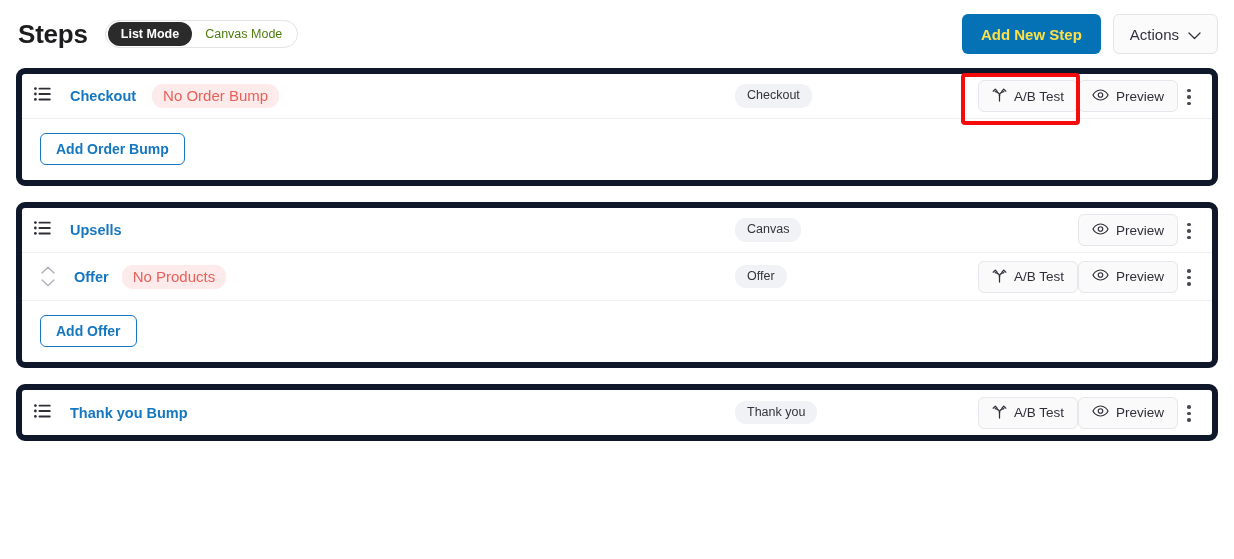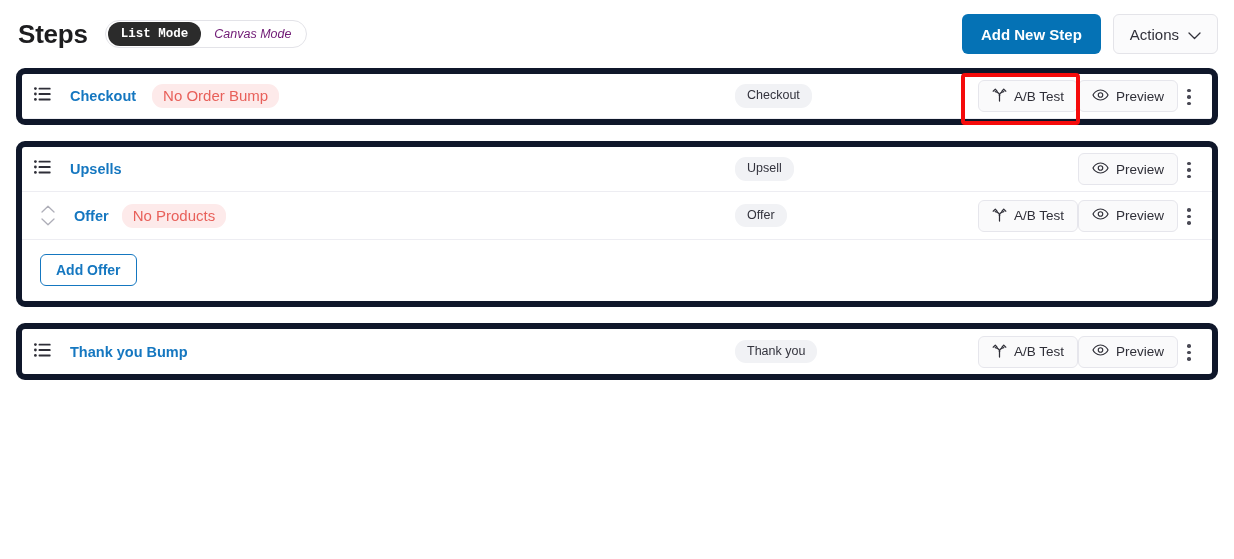--- a/index.html
+++ b/index.html
@@ -39,29 +39,29 @@
   .mode-pill {
     height: 24px;
     border-radius: 13px;
     display: flex; align-items: center;
     padding: 0 13px;
     font-size: 12.5px;
     font-weight: 700;
     cursor: pointer;
     white-space: nowrap;
   }
-  .mode-pill.active { background: #2b2b2b; color: #ffffff; font-family: Liberation Mono, monospace; }
-  .mode-pill.inactive { color: #701a75; font-weight: 400; background: transparent; font-style: italic; }
+  .mode-pill.active { background: #2b2b2b; color: #ffffff; }
+  .mode-pill.inactive { color: #4d7c0f; font-weight: 400; background: transparent; }
 
   .header-spacer { flex: 1 1 auto; }
 
   .btn-primary {
     height: 40px;
     background: #0572b5;
-    color: #ffffff;
+    color: #fde047;
     border: none;
     border-radius: 6px;
     font-size: 15px;
     font-weight: 700;
     padding: 0 19px;
     cursor: pointer;
     font-family: "Liberation Sans", sans-serif;
     display: flex; align-items: center;
   }
   .btn-actions {
@@ -258,36 +258,39 @@
     </svg></span>
               <span>Preview</span>
             </button>
             <div class="kebab">
               <i></i>
               <i></i>
               <i></i>
             </div>
           </div>
         </div>
+        <div class="card-footer">
+      <button class="btn-outline">Add Order Bump</button>
+    </div>
       </div>
       <div class="card">
         <div class="row  with-divider">
           <div class="handle-list">
             <span style="display:block;cursor:grab">
     <svg width="17" height="14" viewBox="0 0 17 14" fill="none">
       <circle cx="1.4" cy="1.6" r="1.4" fill="#2f2f38"></circle>
       <rect x="4.6" y="0.7" width="12" height="1.9" rx="0.6" fill="#2f2f38"></rect>
       <circle cx="1.4" cy="7" r="1.4" fill="#2f2f38"></circle>
       <rect x="4.6" y="6.1" width="12" height="1.9" rx="0.6" fill="#2f2f38"></rect>
       <circle cx="1.4" cy="12.4" r="1.4" fill="#2f2f38"></circle>
       <rect x="4.6" y="11.5" width="12" height="1.9" rx="0.6" fill="#2f2f38"></rect>
     </svg></span>
           </div>
           <a class="step-name ">Upsells</a>
-          <span class="type-badge">Upsell</span>
+          <span class="type-badge">Canvas</span>
           <div class="actions-right">
             <button class="pill-btn">
               <span style="display:block">
     <svg width="17" height="12" viewBox="0 0 17 12" fill="none">
       <path d="M8.5 1C4.4 1 1.6 4.2 1 6c.6 1.8 3.4 5 7.5 5s6.9-3.2 7.5-5c-.6-1.8-3.4-5-7.5-5z" stroke="#2f2f38" stroke-width="1.15" stroke-linejoin="round"></path>
       <circle cx="8.5" cy="6" r="2.25" stroke="#2f2f38" stroke-width="1.15"></circle>
     </svg></span>
               <span>Preview</span>
             </button>
             <div class="kebab">

